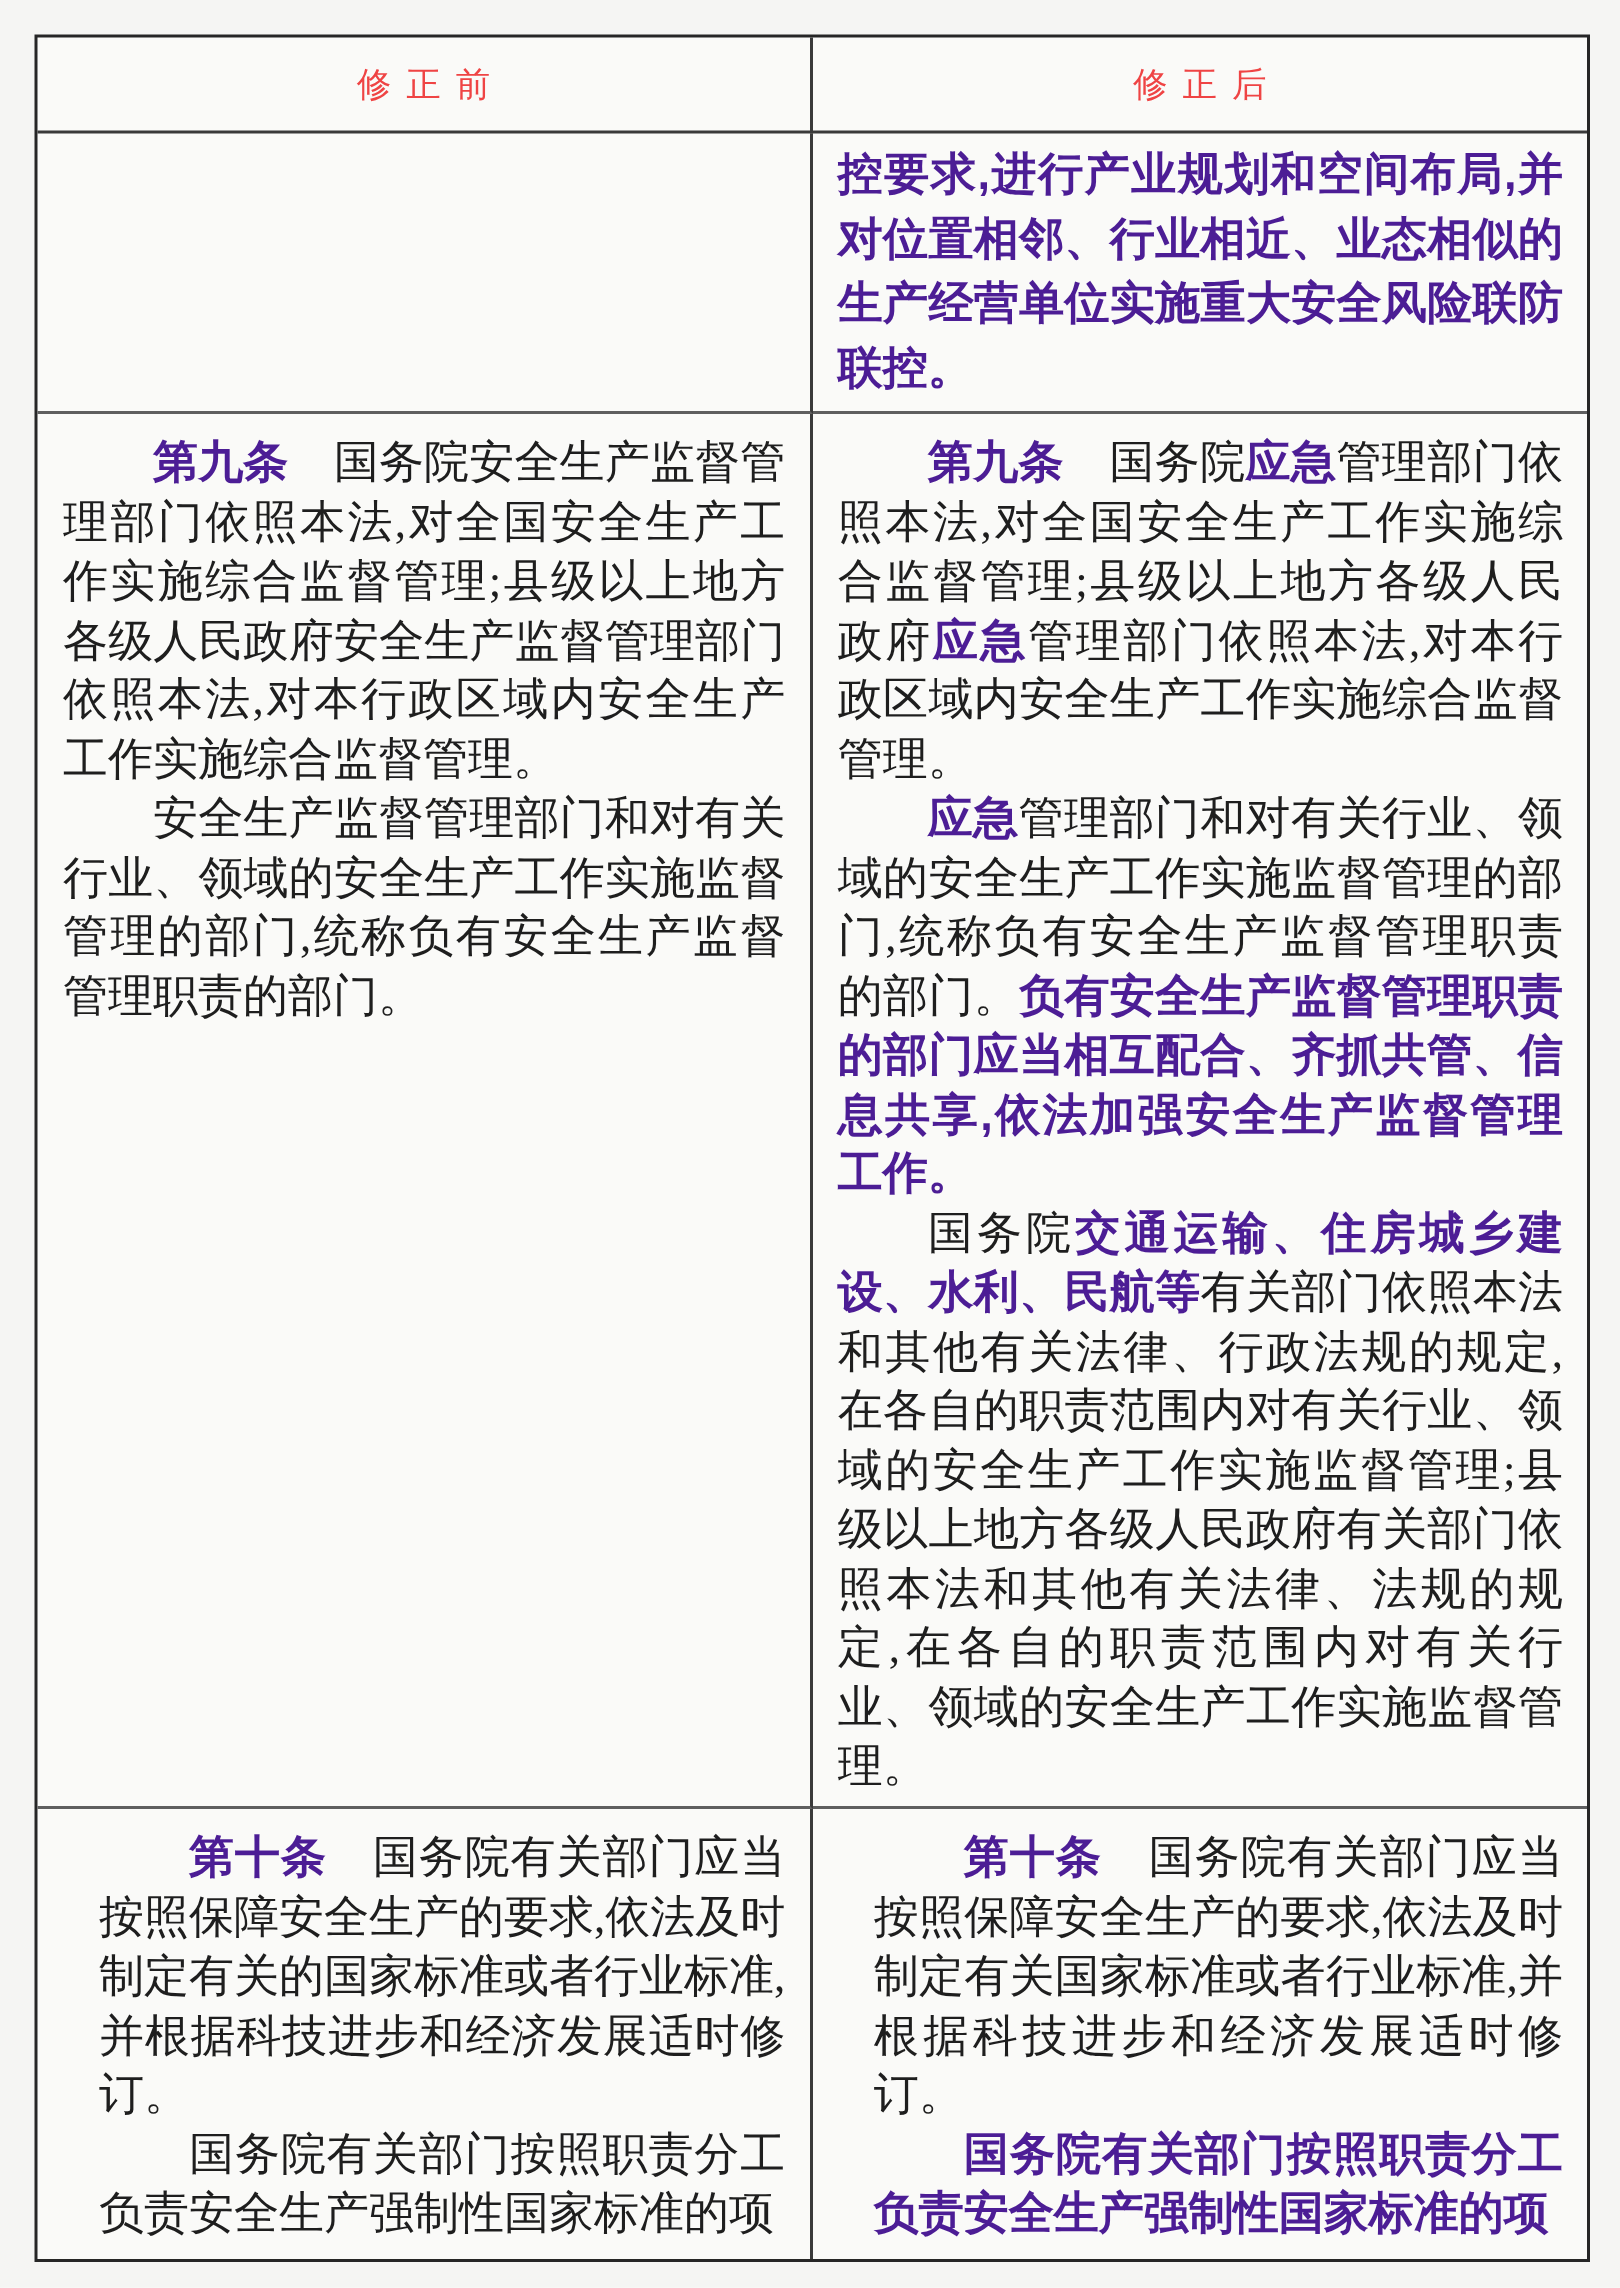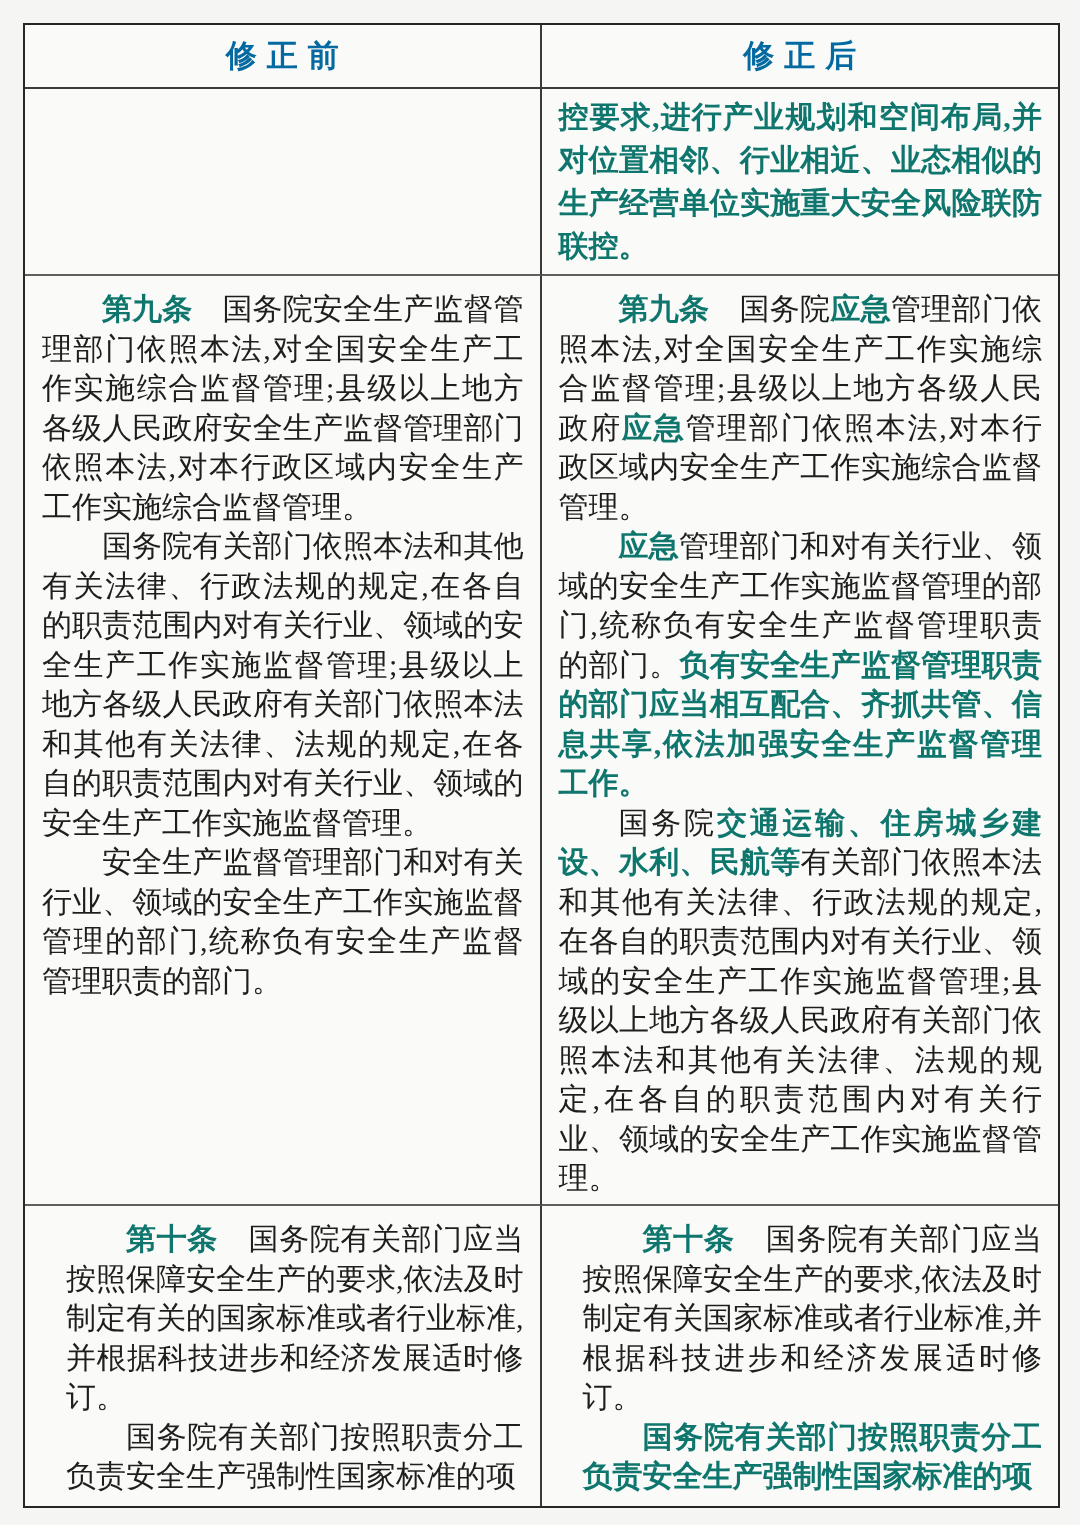--- a/index.html
+++ b/index.html
@@ -22,62 +22,61 @@
     display: grid;
     grid-template-columns: 1fr 1fr;
     grid-template-rows: 64px 187px 930px minmax(0,1fr);
   }
   .cell { overflow: hidden; }
   .cell.left { border-right: 2px solid #3a3a3a; }
   .cell.header {
     border-bottom: 2px solid #3a3a3a;
     display: flex; align-items: center; justify-content: center;
     font-family: "Liberation Sans", "DejaVu Sans", sans-serif;
-    font-weight: 700;
-    font-size: 31px;
-    color: #0369a1;
+    font-weight: 400;
+    font-size: 23px;
+    color: #ef4444;
     letter-spacing: 10px;
     text-indent: 10px;
   }
   .cell.body {
     border-bottom: 2px solid #5f5f5f;
     padding: 13px 16px 0 17px;
   }
   .cell.body.r0 { padding-top: 6px; }
   .cell.body.r2 { border-bottom: none; padding-left: 41px; }
   .para {
     font-size: 30px;
     line-height: 39.5px;
     color: #1e1e1e;
     text-align: justify;
     text-justify: inter-character;
   }
   .r0 .para { line-height: 43px; }
   .para.indent { text-indent: 2em; }
   .run.em {
-    font-family: Liberation Serif, serif;
+    font-family: Liberation Sans, sans-serif;
     font-weight: 700;
-    color: #0f766e;
+    color: #4c1d95;
   }
 </style>
 </head>
 <body>
 
 <div class="page">
   <div class="cmp-table">
     <div class="cell header left">修正前</div>
     <div class="cell header">修正后</div>
 
   <div class="cell body r0 left"></div>
       <div class="cell body r0">
         <p class="para"><span class="run em">控要求,进行产业规划和空间布局,并对位置相邻、行业相近、业态相似的生产经营单位实施重大安全风险联防联控。</span></p>
       </div>
       <div class="cell body r1 left">
         <p class="para indent"><span class="run em">第九条</span><span class="run">　国务院安全生产监督管理部门依照本法,对全国安全生产工作实施综合监督管理;县级以上地方各级人民政府安全生产监督管理部门依照本法,对本行政区域内安全生产工作实施综合监督管理。</span></p>
-        <p class="para indent"><span class="run">国务院有关部门依照本法和其他有关法律、行政法规的规定,在各自的职责范围内对有关行业、领域的安全生产工作实施监督管理;县级以上地方各级人民政府有关部门依照本法和其他有关法律、法规的规定,在各自的职责范围内对有关行业、领域的安全生产工作实施监督管理。</span></p>
         <p class="para indent"><span class="run">安全生产监督管理部门和对有关行业、领域的安全生产工作实施监督管理的部门,统称负有安全生产监督管理职责的部门。</span></p>
       </div>
       <div class="cell body r1">
         <p class="para indent"><span class="run em">第九条</span><span class="run">　国务院</span><span class="run em">应急</span><span class="run">管理部门依照本法,对全国安全生产工作实施综合监督管理;县级以上地方各级人民政府</span><span class="run em">应急</span><span class="run">管理部门依照本法,对本行政区域内安全生产工作实施综合监督管理。</span></p>
         <p class="para indent"><span class="run em">应急</span><span class="run">管理部门和对有关行业、领域的安全生产工作实施监督管理的部门,统称负有安全生产监督管理职责的部门。</span><span class="run em">负有安全生产监督管理职责的部门应当相互配合、齐抓共管、信息共享,依法加强安全生产监督管理工作。</span></p>
         <p class="para indent"><span class="run">国务院</span><span class="run em">交通运输、住房城乡建设、水利、民航等</span><span class="run">有关部门依照本法和其他有关法律、行政法规的规定,在各自的职责范围内对有关行业、领域的安全生产工作实施监督管理;县级以上地方各级人民政府有关部门依照本法和其他有关法律、法规的规定,在各自的职责范围内对有关行业、领域的安全生产工作实施监督管理。</span></p>
       </div>
       <div class="cell body r2 left">
         <p class="para indent"><span class="run em">第十条</span><span class="run">　国务院有关部门应当按照保障安全生产的要求,依法及时制定有关的国家标准或者行业标准,并根据科技进步和经济发展适时修订。</span></p>
         <p class="para indent"><span class="run">国务院有关部门按照职责分工负责安全生产强制性国家标准的项</span></p>

